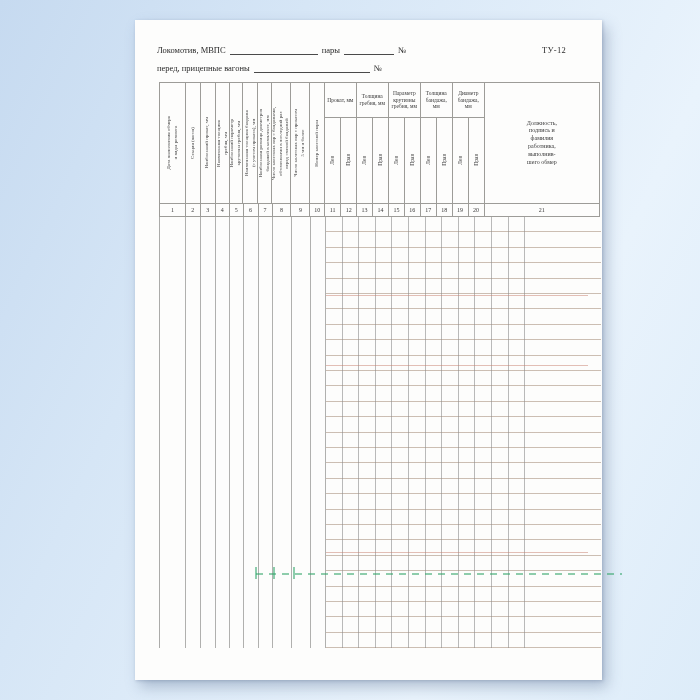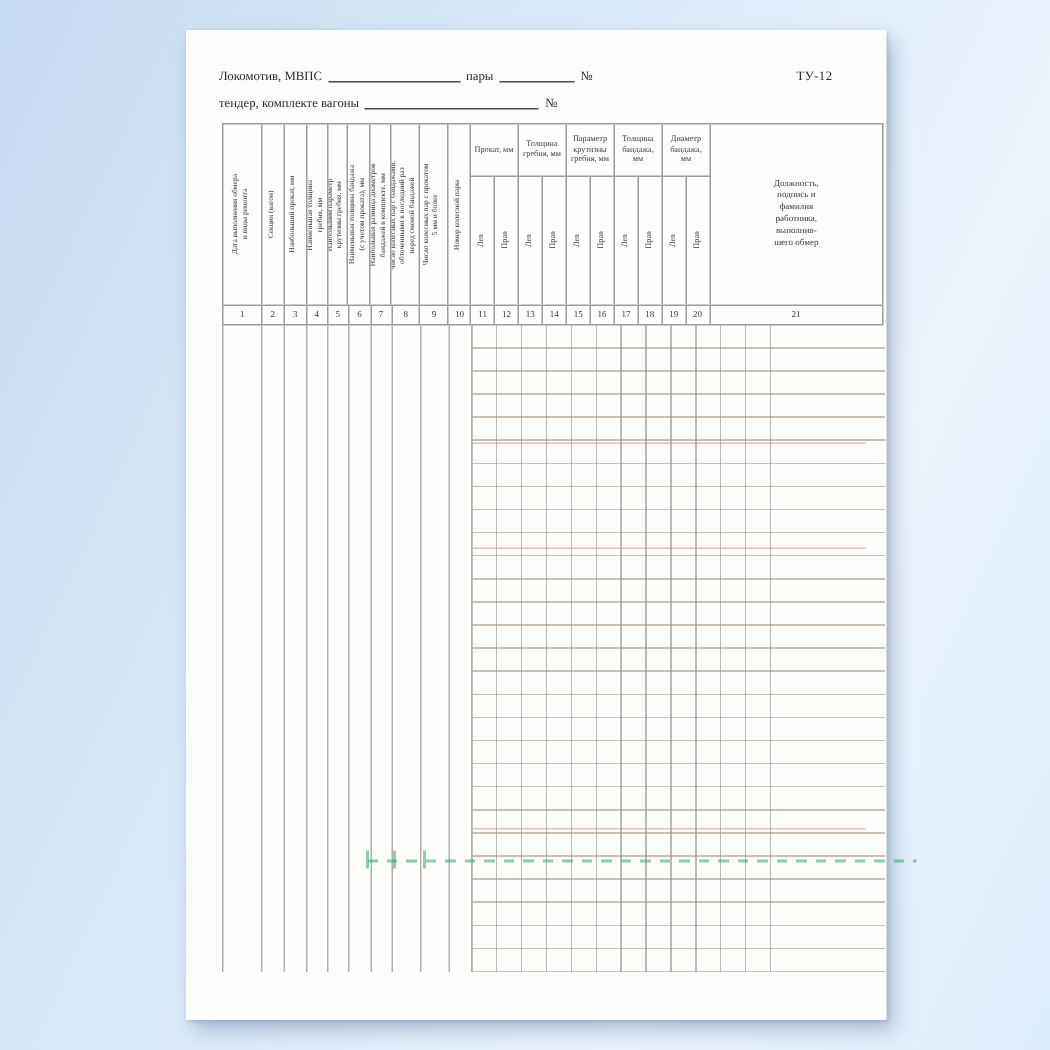--- a/index.html
+++ b/index.html
@@ -3,21 +3,21 @@
 <meta charset="utf-8">
 <style>
   * { margin:0; padding:0; box-sizing:border-box; }
   html,body { width:700px; height:700px; overflow:hidden; }
   body {
     font-family:"Liberation Serif","DejaVu Serif",serif;
     background:linear-gradient(115deg,#c6daf0 0%,#d6e6f6 30%,#e9f3fc 72%,#ddecf9 100%);
     position:relative; color:#2b2b2b;
   }
   .paper {
-    position:absolute; left:124px; top:20px; width:467px; height:660px;
+    position:absolute; left:135px; top:20px; width:467px; height:660px;
     background:#fdfdfc;
     box-shadow:5px 7px 13px rgba(90,110,145,.38), 1px 1px 3px rgba(90,110,145,.3);
   }
   
   .formhead { position:absolute; left:22px; top:20px; right:16px; }
   .hline { display:flex; align-items:flex-end; font-size:8.5px; height:15px; margin-bottom:3px; white-space:nowrap; }
   .hline .gap { width:4px; }
   .blank { border-bottom:1px solid #4a4a4a; height:11px; display:inline-block; }
   .b1 { width:88px; } .b2 { width:50px; } .b3 { width:116px; }
   .formcode { margin-left:auto; margin-right:20px; font-size:8.5px; letter-spacing:.3px; }
@@ -64,21 +64,21 @@
       <span class="blank b1"></span>
         <span class="gap"></span>
       <span>пары</span>
         <span class="gap"></span>
       <span class="blank b2"></span>
         <span class="gap"></span>
       <span>№</span>
       <span class="formcode">ТУ-12</span>
     </div>
     <div class="hline">
-      <span>тендер, комплекте вагоны</span>
+      <span>перед, прицепные вагоны</span>
         <span class="gap"></span>
       <span class="blank b3"></span>
         <span class="gap"></span>
       <span>№</span>
     </div>
   </div>
 
   <div class="tbl">
     <div class="hdr">
         <div class="vcell" style="width: 26px;">

